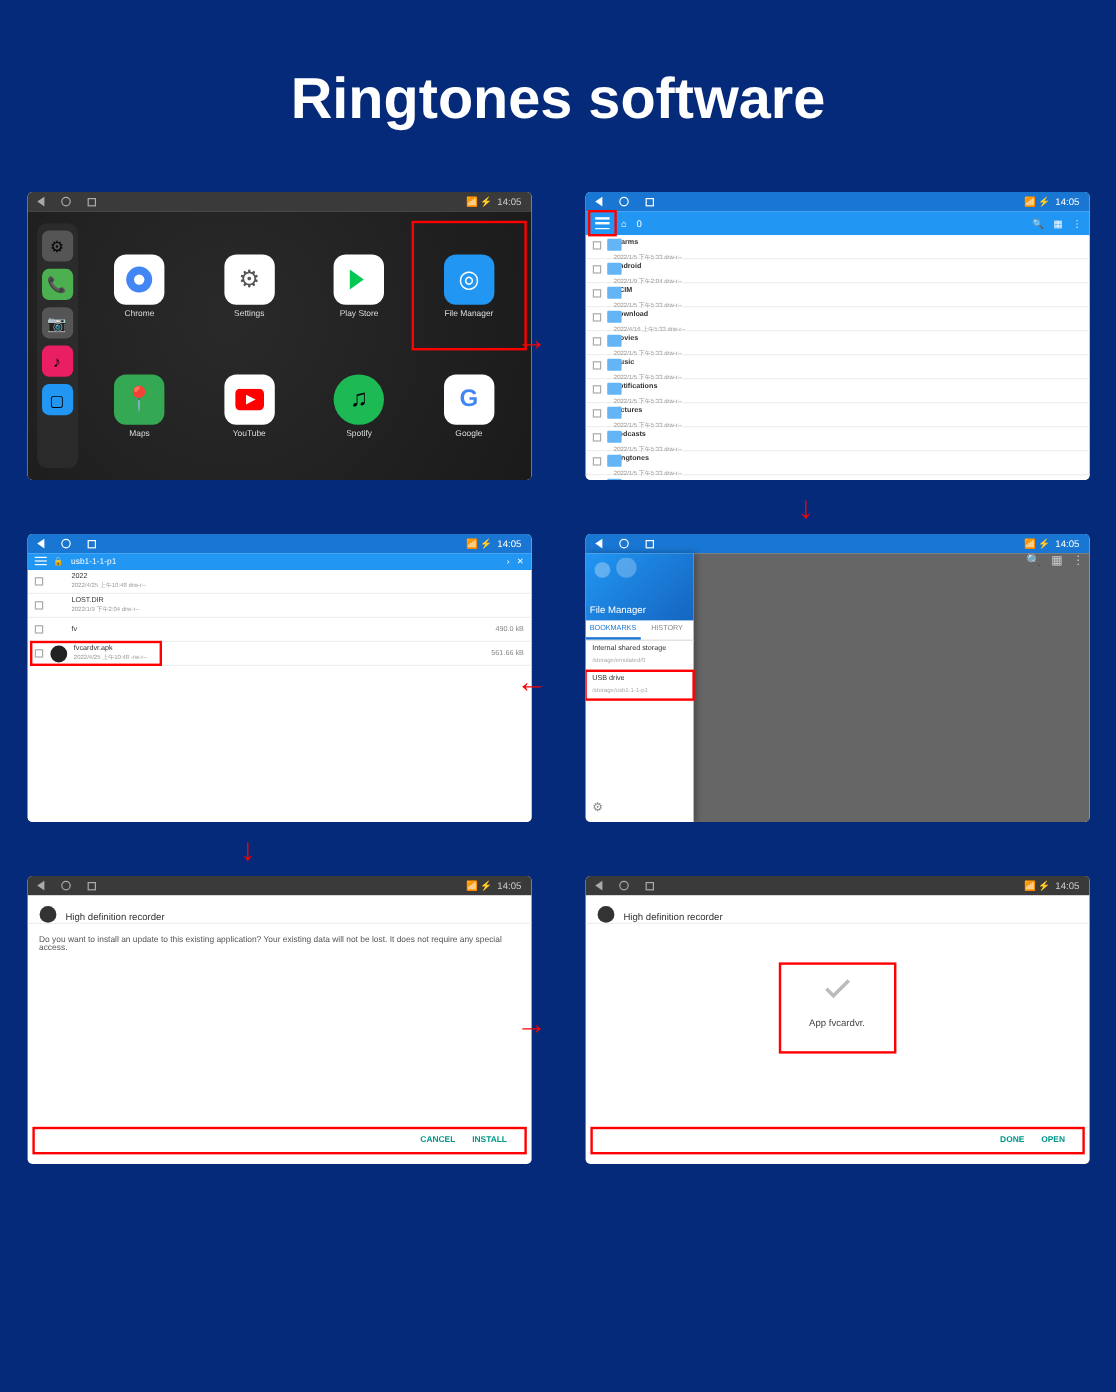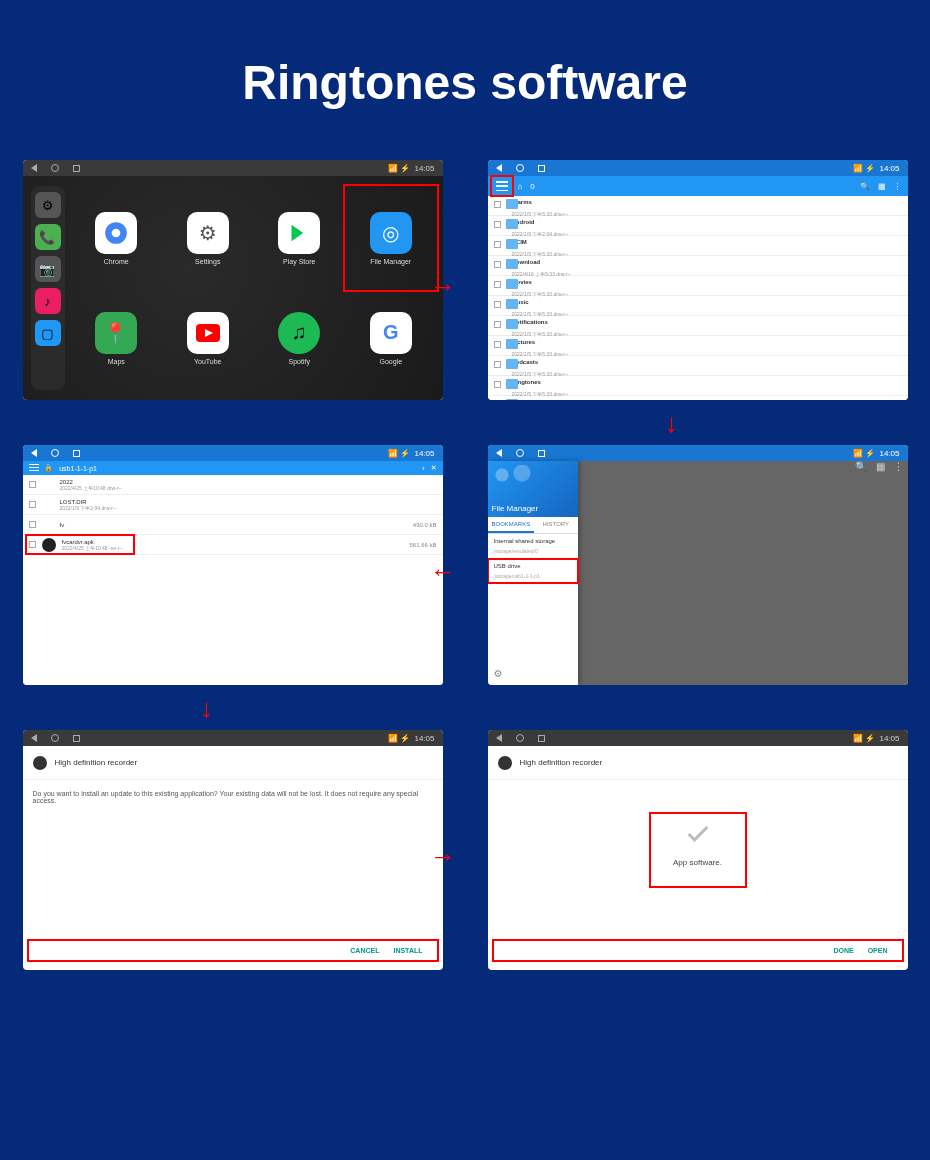--- a/index.html
+++ b/index.html
@@ -54,21 +54,21 @@
 .p4toolbar{height:14px;background:#2196f3;color:#fff;font-size:7px;display:flex;align-items:center;padding:0 6px;gap:6px}
 .lock{font-size:7px}
 .p4row{display:flex;align-items:center;padding:3px 6px;border-bottom:1px solid #eee;font-size:6px;gap:6px;height:20px;position:relative}
 .p4row .cb{width:7px;height:7px;border:1px solid #aaa;flex-shrink:0}
 .p4row .ico{width:14px;height:14px;border-radius:50%;flex-shrink:0}
 .p4col{display:flex;flex-direction:column}
 .p4col .fn{color:#333}
 .p4col .fs{color:#999;font-size:5px}
 .p4row .sz{margin-left:auto;color:#888;font-size:6px}
 
-.inst-head{height:34px;display:flex;align-items:center;padding:0 10px;gap:8px;font-size:8px;color:#333;border-bottom:1px solid #eee}
+.inst-head{height:24px;display:flex;align-items:flex-end;padding:0 10px;gap:8px;font-size:8px;color:#333;border-bottom:1px solid #eee}
 .inst-ico{width:14px;height:14px;border-radius:50%;background:#333}
 .inst-body{flex:1;padding:10px;font-size:7px;color:#555;position:relative;display:flex;flex-direction:column}
 .inst-foot{margin-top:auto;display:flex;justify-content:flex-end;gap:14px;padding:6px 10px;font-size:7px;color:#009688;font-weight:600}
 .check{width:70px;height:60px;margin:30px auto 0;display:flex;flex-direction:column;align-items:center;gap:10px}
 .check svg{width:28px;height:28px}
 .check .ct{font-size:8px;color:#444}
 
 .arrow{position:absolute;color:#ff0000;font-size:26px;font-weight:bold;z-index:20}
 </style>
 </head>
@@ -389,21 +389,21 @@
   </div>
   <div class="inst-head">
     <div class="inst-ico"></div>
     <span>High definition recorder</span>
   </div>
   <div class="inst-body">
     <div class="check" style="position:relative">
       <svg viewBox="0 0 24 24">
             <path d="M4 12l5 5L20 6" stroke="#bbb" stroke-width="2.5" fill="none"></path>
           </svg>
-      <span class="ct">App software.</span>
+      <span class="ct">App fvcardvr.</span>
       <div class="hl" style="top:-8px;left:-14px;right:-14px;bottom:-8px"></div>
     </div>
     <div class="inst-foot" style="position:relative">
       <span>DONE</span>
       <span>OPEN</span>
       <div class="hl" style="top:-2px;left:-6px;right:-6px;bottom:-2px"></div>
     </div>
   </div>
 </div>
 

